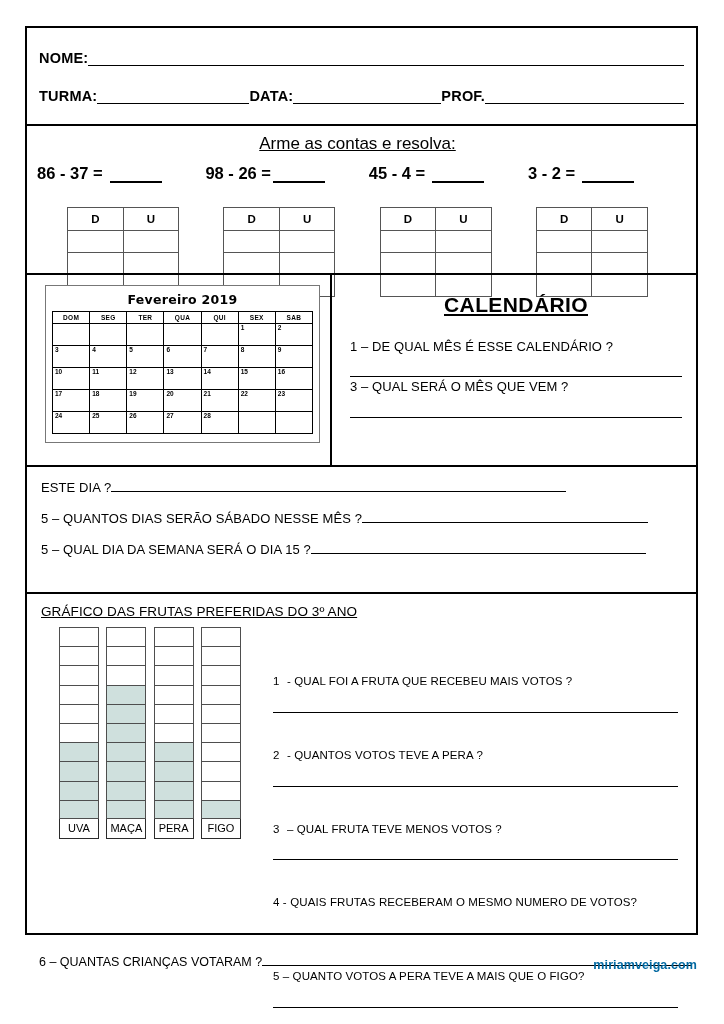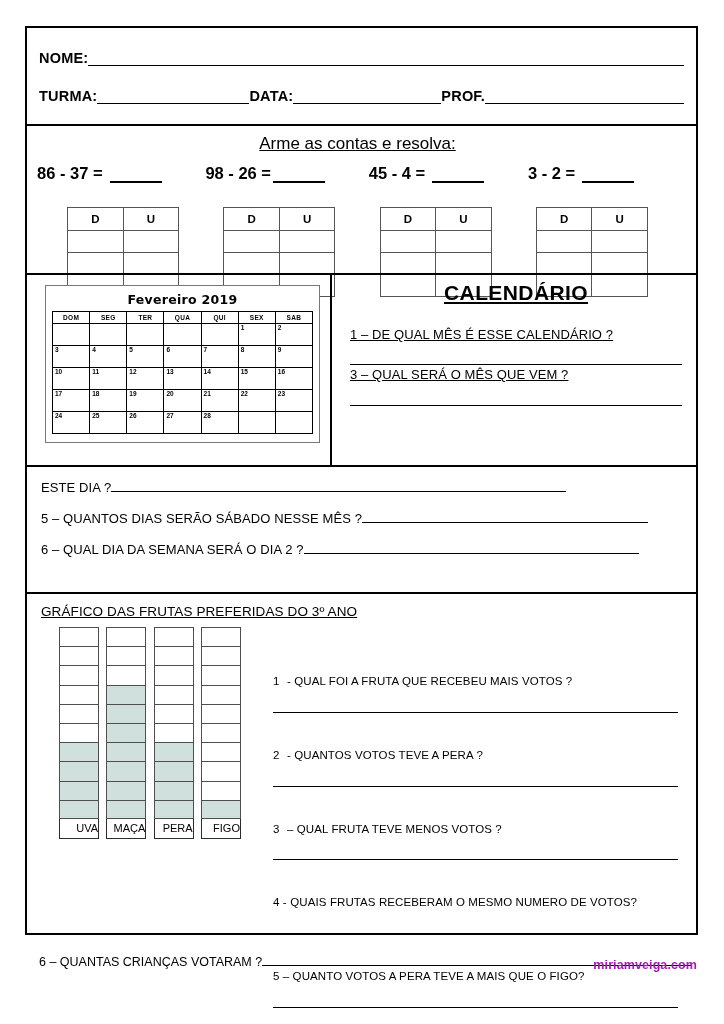--- a/index.html
+++ b/index.html
@@ -169,22 +169,21 @@
     vertical-align: top;
     font-size: 6.5px;
     font-weight: 700;
     padding: 1px 0 0 2px;
     line-height: 1;
   }
 
   .cal-right {
     flex: 1 1 auto;
     box-sizing: border-box;
-    padding: 4px 14px 0 18px;
-    text-decoration: underline;
+    padding: 16px 14px 0 18px;
   }
   .cal-heading {
     text-align: center;
     font-size: 21px;
     font-weight: 700;
     text-decoration: underline;
     margin: 2px 0 22px 0;
     letter-spacing: 0.4px;
   }
   .q-block { margin-bottom: 2px; }
@@ -252,21 +251,21 @@
     box-sizing: border-box;
     background: #ffffff;
   }
   .cell.filled { background: #cfe0dd; }
   .cell.last { border-bottom: 1.1px solid #4e4e4e; }
   .bar-label {
     height: 20px;
     border: 1.1px solid #2b2b2b;
     border-top: none;
     box-sizing: border-box;
-    text-align: right;
+    text-align: center;
     font-size: 11px;
     font-weight: 400;
     line-height: 19px;
     background: #fff;
   }
 
   .gq {
     flex: 1 1 auto;
     padding: 12px 6px 0 18px;
     box-sizing: border-box;
@@ -300,21 +299,21 @@
     vertical-align: baseline;
   }
 
   
   .watermark {
     position: absolute;
     right: 27px;
     top: 958px;
     font-size: 12.5px;
     font-weight: 700;
-    color: #a21caf;
+    color: #0369a1;
     letter-spacing: 0.1px;
   }
 </style>
 </head>
 <body>
 
 <div class="page">
 
   <div class="sheet">
 
@@ -529,21 +528,21 @@
       </div>
 
       <div class="cal-bottom divider">
         <div class="qflow qwrap">
           <span>ESTE DIA ?</span><span class="inline-rule" style="width:455px"></span>
         </div>
         <div class="qflow qwrap">
           <span>5 – QUANTOS DIAS SERÃO SÁBADO NESSE MÊS ?</span><span class="inline-rule" style="width:286px"></span>
         </div>
         <div class="qflow qwrap">
-          <span>6 – QUAL DIA DA SEMANA SERÁ O DIA 2 ?</span><span class="inline-rule" style="width:335px"></span>
+          <span>5 – QUAL DIA DA SEMANA SERÁ O DIA 15 ?</span><span class="inline-rule" style="width:335px"></span>
         </div>
       </div>
     </div>
 
     <div class="graphsec divider">
       <div class="graph-title">GRÁFICO DAS FRUTAS PREFERIDAS DO 3º ANO</div>
 
       <div class="graph-flex">
 
         <div class="chart">

